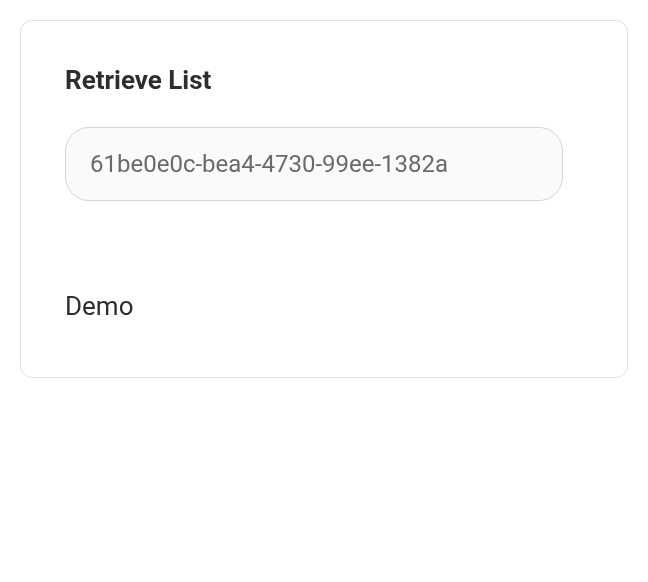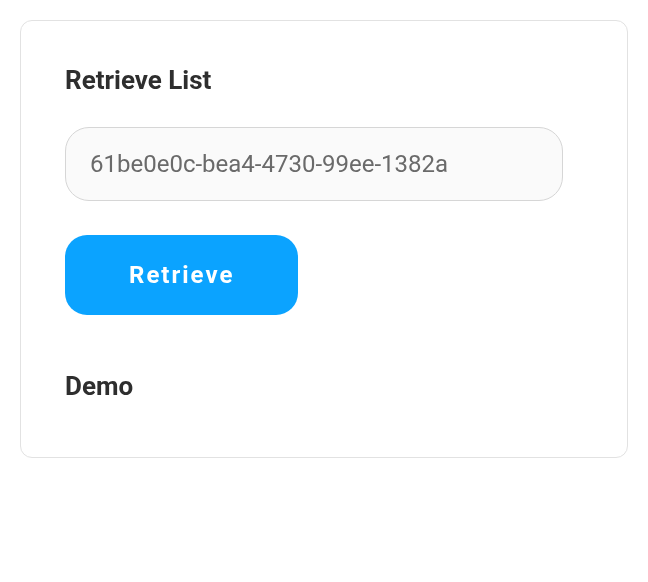--- a/index.html
+++ b/index.html
@@ -49,31 +49,28 @@
       font-weight: 700;
       letter-spacing: 2px;
       border: none;
       border-radius: 22px;
       padding: 26px 64px;
       cursor: pointer;
       font-family: inherit;
     }
     .demo-title {
       font-size: 26px;
-      font-weight: 700;
+      font-weight: 400;
       color: #2e2e2e;
       margin-top: 56px;
     }
   </style>
 </head>
 <body>
 
 <div class="card">
   <h2 class="section-title">Retrieve List</h2>
 
   <input type="text" class="input-field" value="61be0e0c-bea4-4730-99ee-1382a" style="">
 
-  <div>
-    <button class="btn">Retrieve</button>
-  </div>
 
   <h2 class="demo-title">Demo</h2>
 </div>
 
 </body></html>

